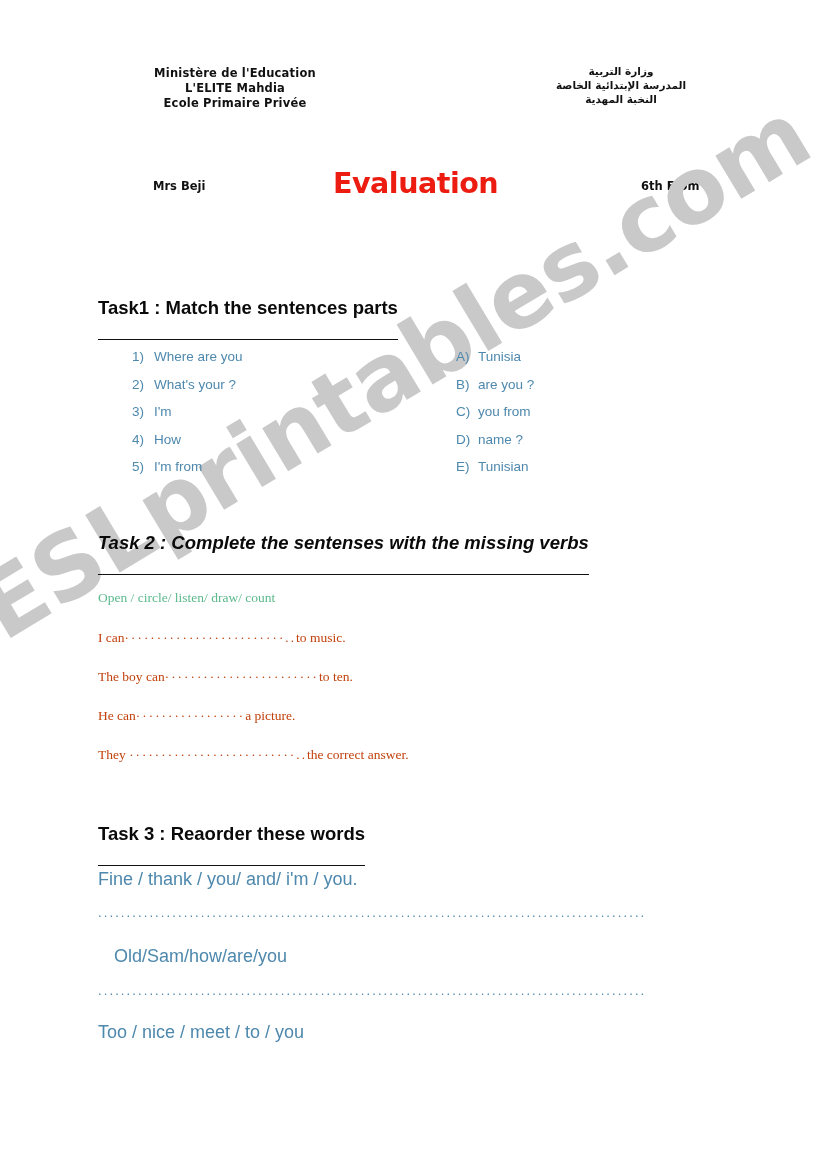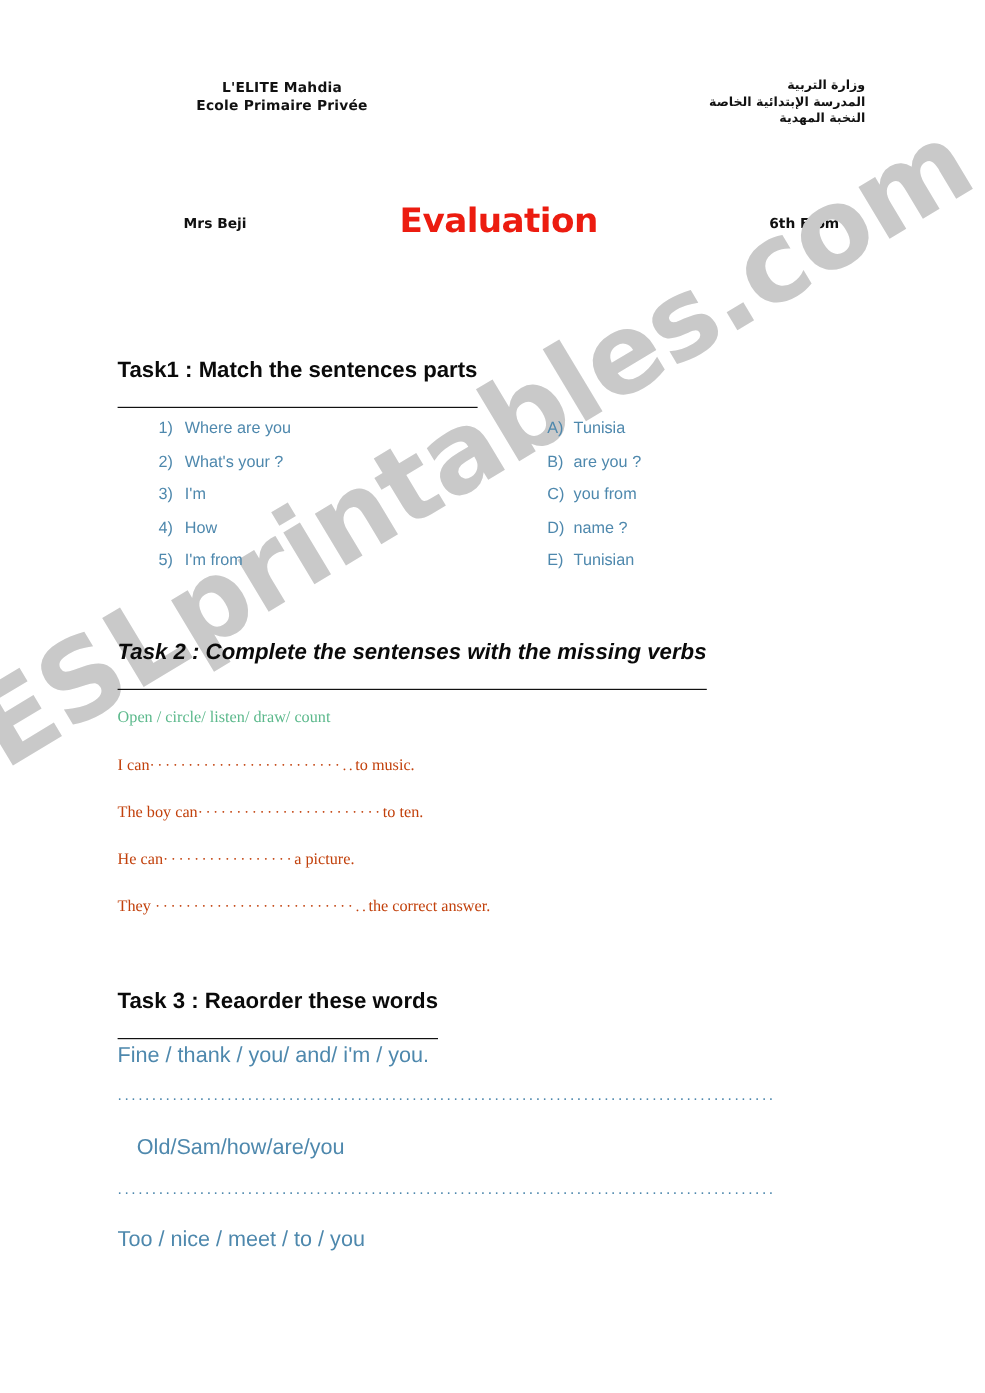--- a/index.html
+++ b/index.html
@@ -58,20 +58,21 @@
     font-weight: bold;
     color: #111111;
     line-height: 15px;
     letter-spacing: 0.2px;
   }
   .school-ar {
     position: absolute;
     right: 100px;
     top: 12px;
     width: 200px;
+    text-align: center;
     direction: rtl;
     font-family: "DejaVu Sans", sans-serif;
     font-size: 10.5px;
     font-weight: bold;
     color: #111111;
     line-height: 14px;
   }
 
   
   .logo {
@@ -209,20 +210,21 @@
 </style>
 </head>
 <body>
 
 <div class="page">
 
   <div class="watermark">ESLprintables.com</div>
 
   <div class="header">
     <div class="school-fr">
+      <div>Ministère de l'Education</div>
       <div>L'ELITE  Mahdia</div>
       <div>Ecole Primaire Privée</div>
     </div>
 
 
     <div class="school-ar">
       <div>وزارة التربية</div>
       <div>المدرسة الإبتدائية الخاصة</div>
       <div>النخبة المهدية</div>
     </div>

